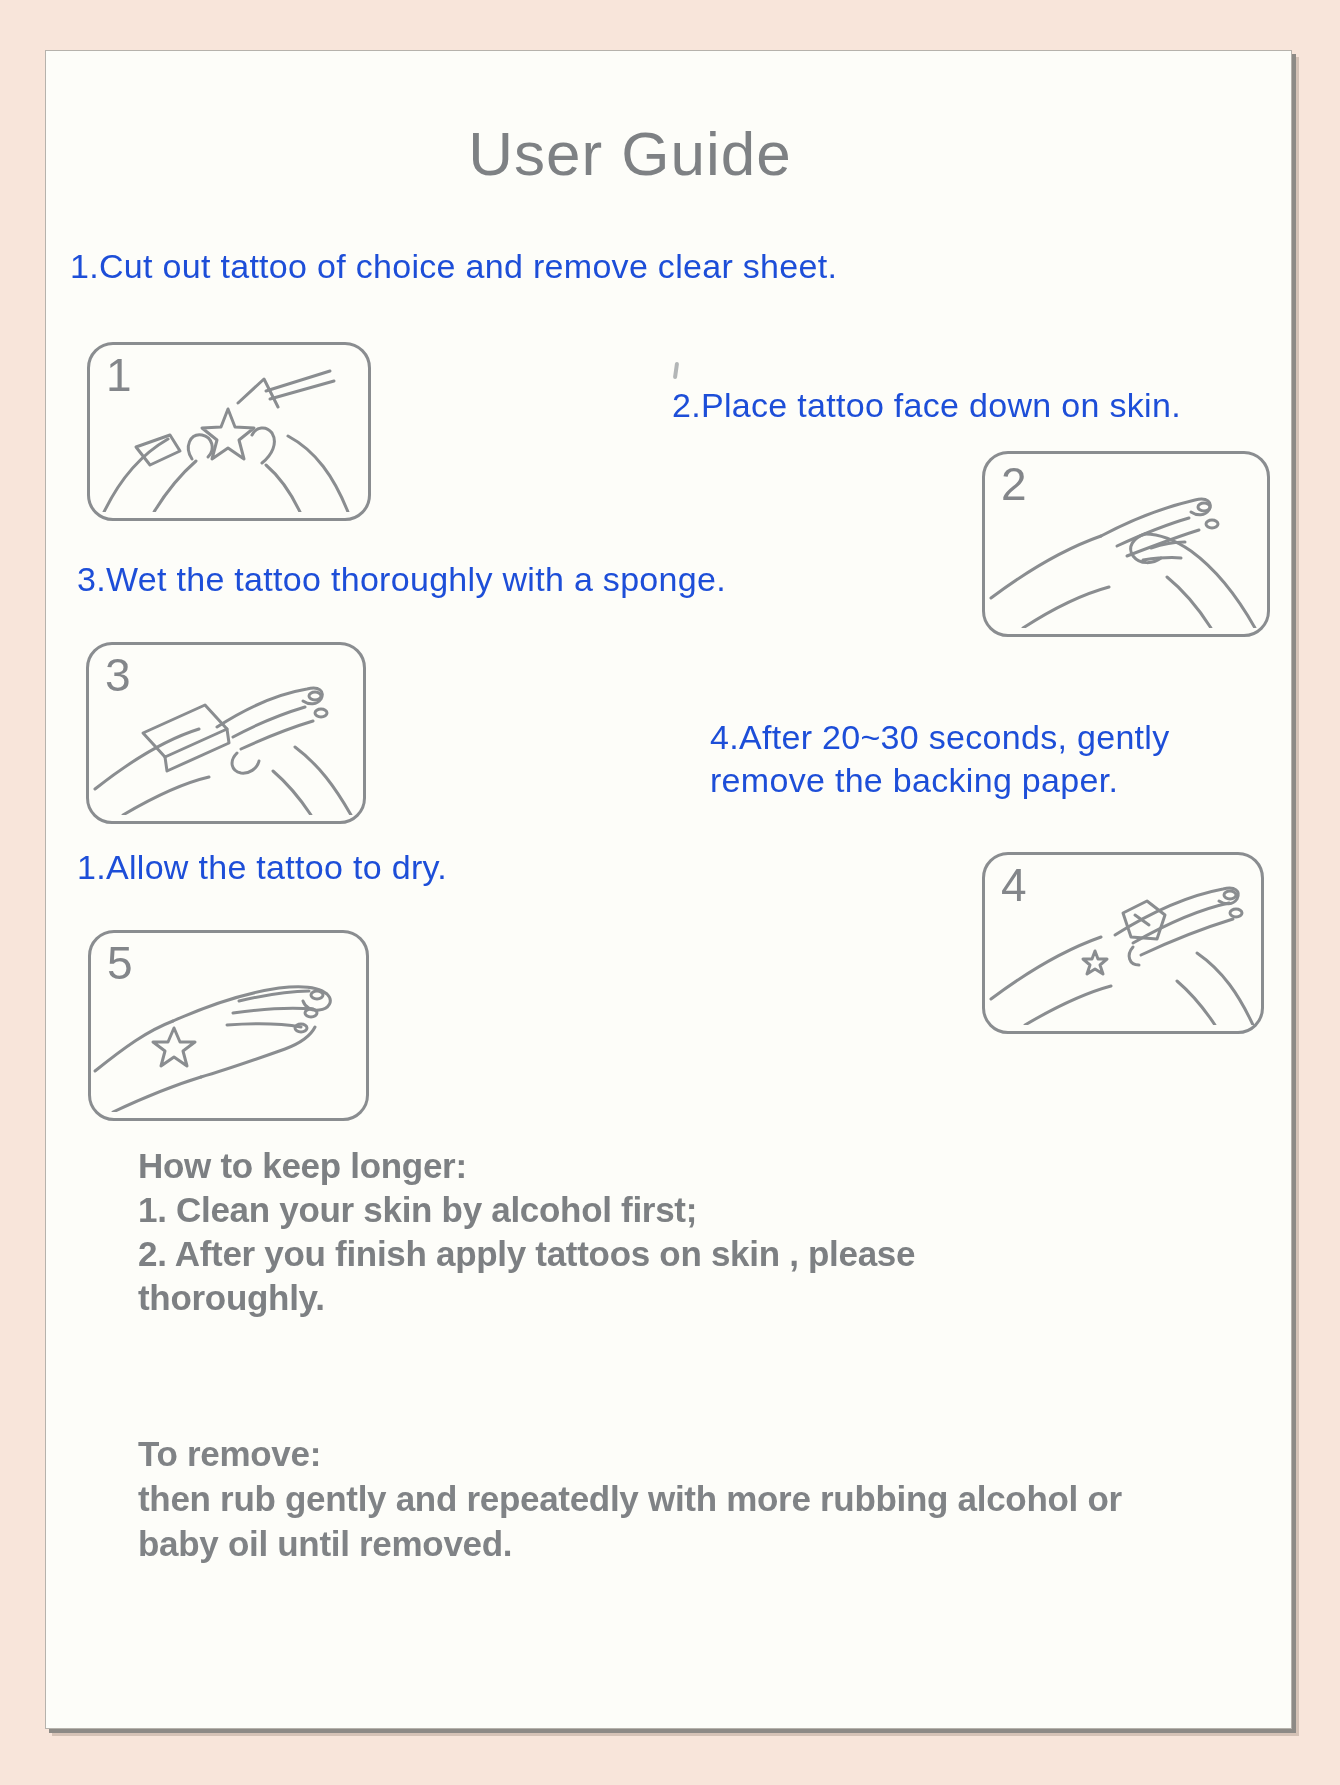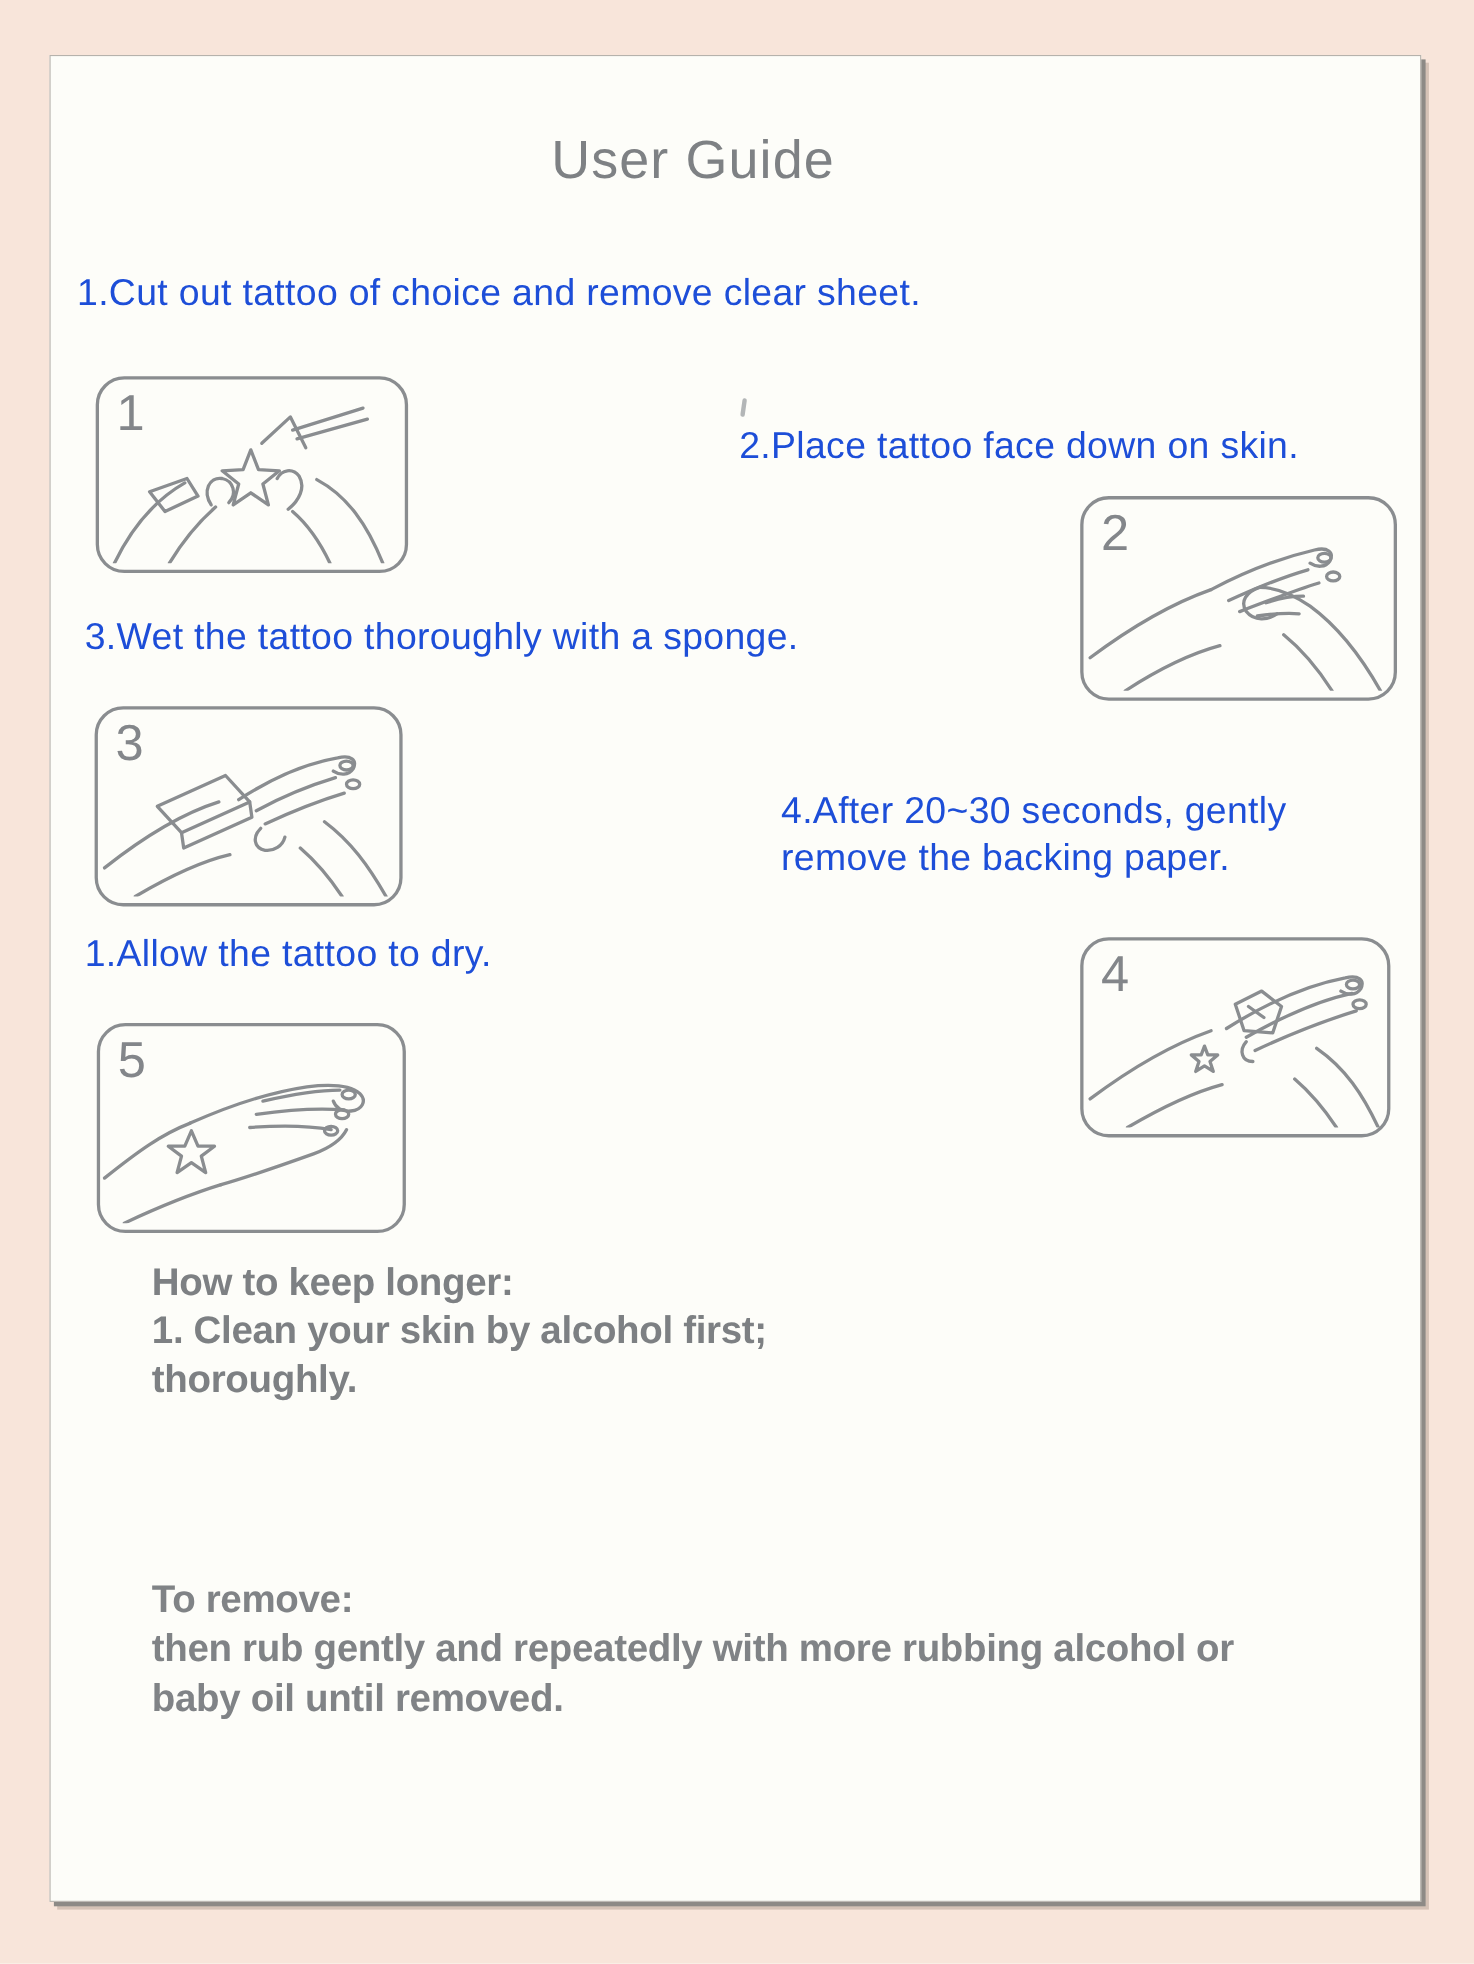--- a/index.html
+++ b/index.html
@@ -19,21 +19,21 @@
     left:45px;top:50px;
     width:1245px;height:1677px;
     background:#fdfdf9;
     border:1px solid #b6b2ac;
     box-shadow:4px 4px 0 #8d8a86, 7px 7px 0 rgba(150,130,115,0.35);
   }
   .abs{position:absolute;}
   .title{
     left:430px;top:118px;width:400px;
     text-align:center;
-    font-size:49px;
+    font-size:62px;
     color:#7e8184;
     letter-spacing:1px;
   }
   .step-label{
     font-size:34px;
     color:#1d4ed8;
     letter-spacing:0.3px;
     line-height:43px;
     white-space:nowrap;
   }
@@ -170,20 +170,21 @@
     <ellipse cx="226" cy="62" rx="6" ry="4"></ellipse>
     <ellipse cx="220" cy="80" rx="6" ry="4"></ellipse>
     <ellipse cx="210" cy="95" rx="6" ry="4"></ellipse>
     <path d="M83,95 L89,109 L104,109 L92,118 L96,133 L83,124 L70,133 L74,118 L62,109 L77,109 Z"></path>
   </svg>
 </div>
 
 <div class="abs para bold" style="left:138px;top:1144px;">
   <div>How to keep longer:</div>
   <div>1. Clean your skin by alcohol first;</div>
+  <div>2. After you finish apply tattoos on skin , please</div>
   <div>thoroughly.</div>
 </div>
 
 <div class="abs para light" style="left:138px;top:1431px;font-weight:bold;">
   <div>To remove:</div>
   <div>then rub gently and repeatedly with more rubbing alcohol or</div>
   <div>baby oil until removed.</div>
 </div>
 
 </body></html>

